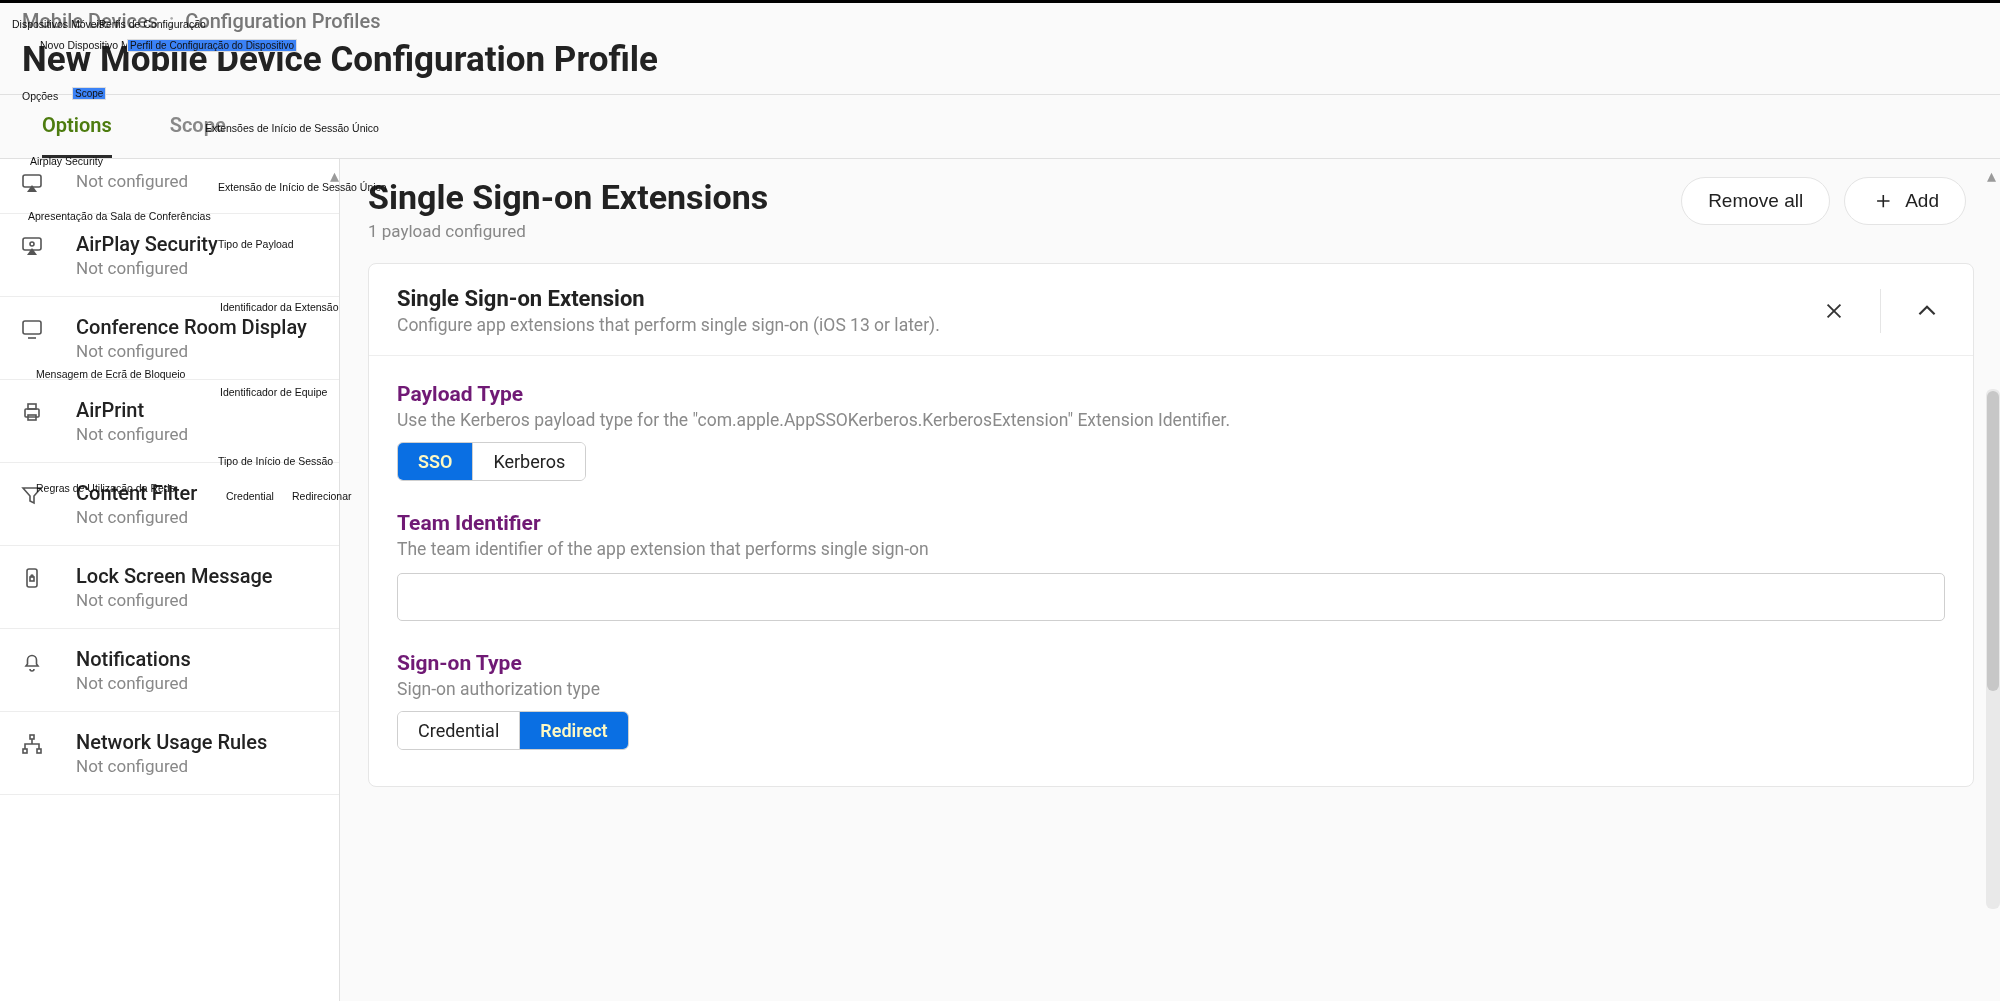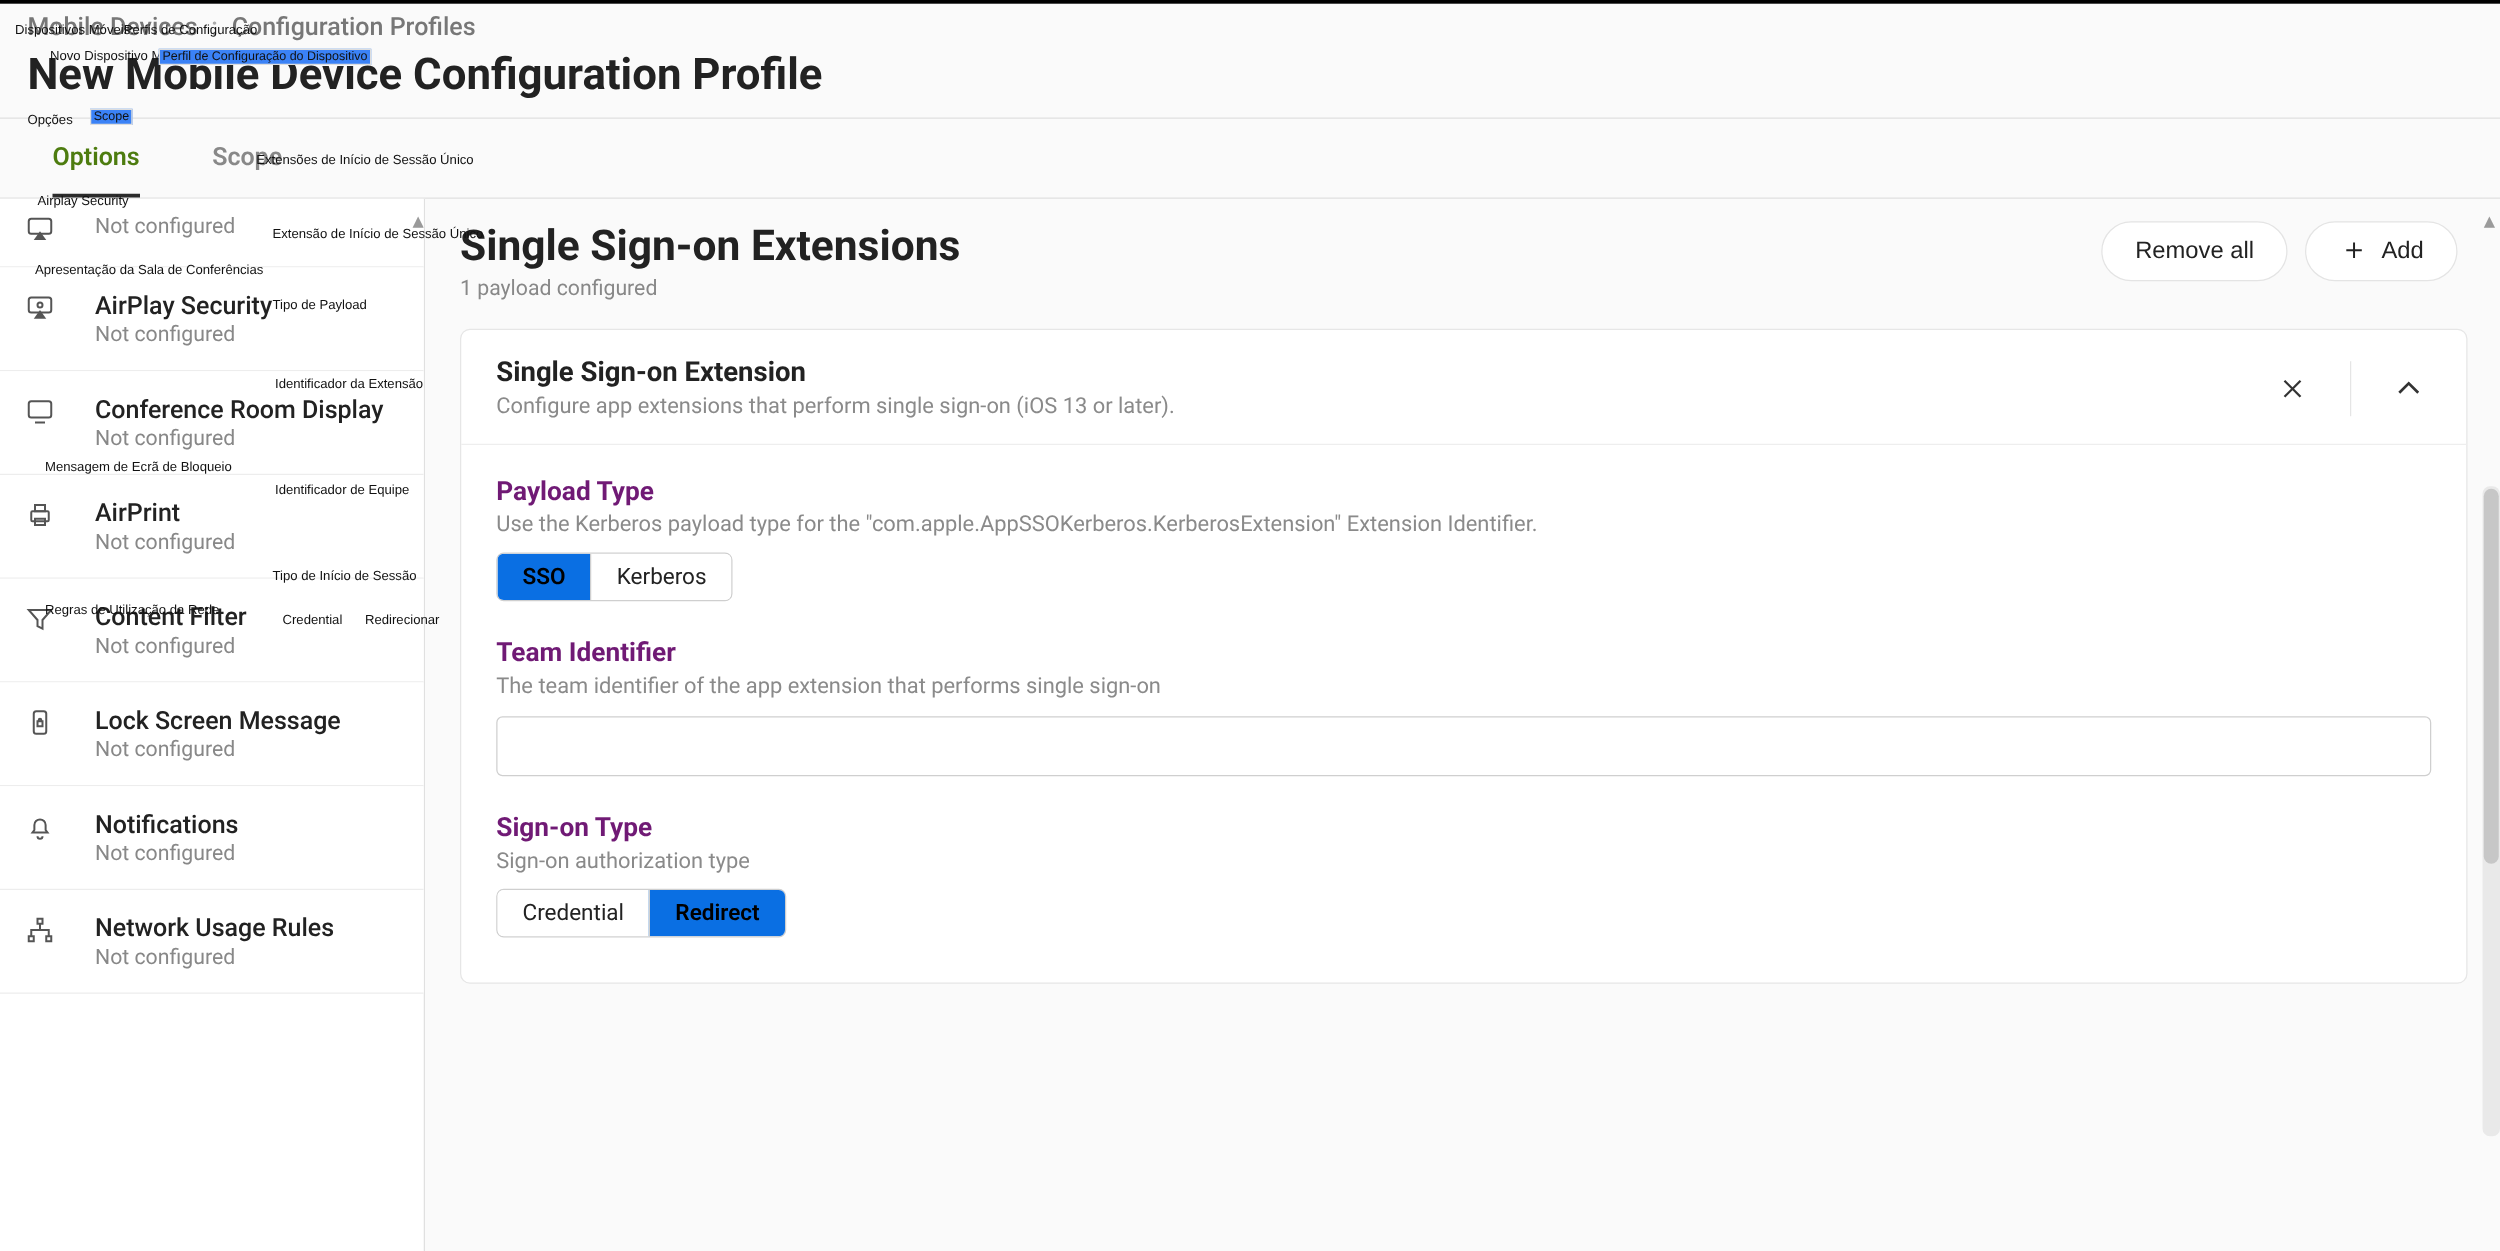--- a/index.html
+++ b/index.html
@@ -217,21 +217,21 @@
   .seg {
     padding: 8px 20px;
     font-size: 18px;
     background: #fff;
     color: #222;
     cursor: pointer;
   }
   .seg + .seg { border-left: 1px solid #cfcfcf; }
   .seg.selected {
     background: #0a6fe3;
-    color: #000000;
+    color: #fef9c3;
     font-weight: 600;
   }
   .text-input {
     display: block;
     width: 100%;
     margin-top: 14px;
     border: 1px solid #cfcfcf;
     border-radius: 5px;
     padding: 12px 14px;
     font-size: 19px;

